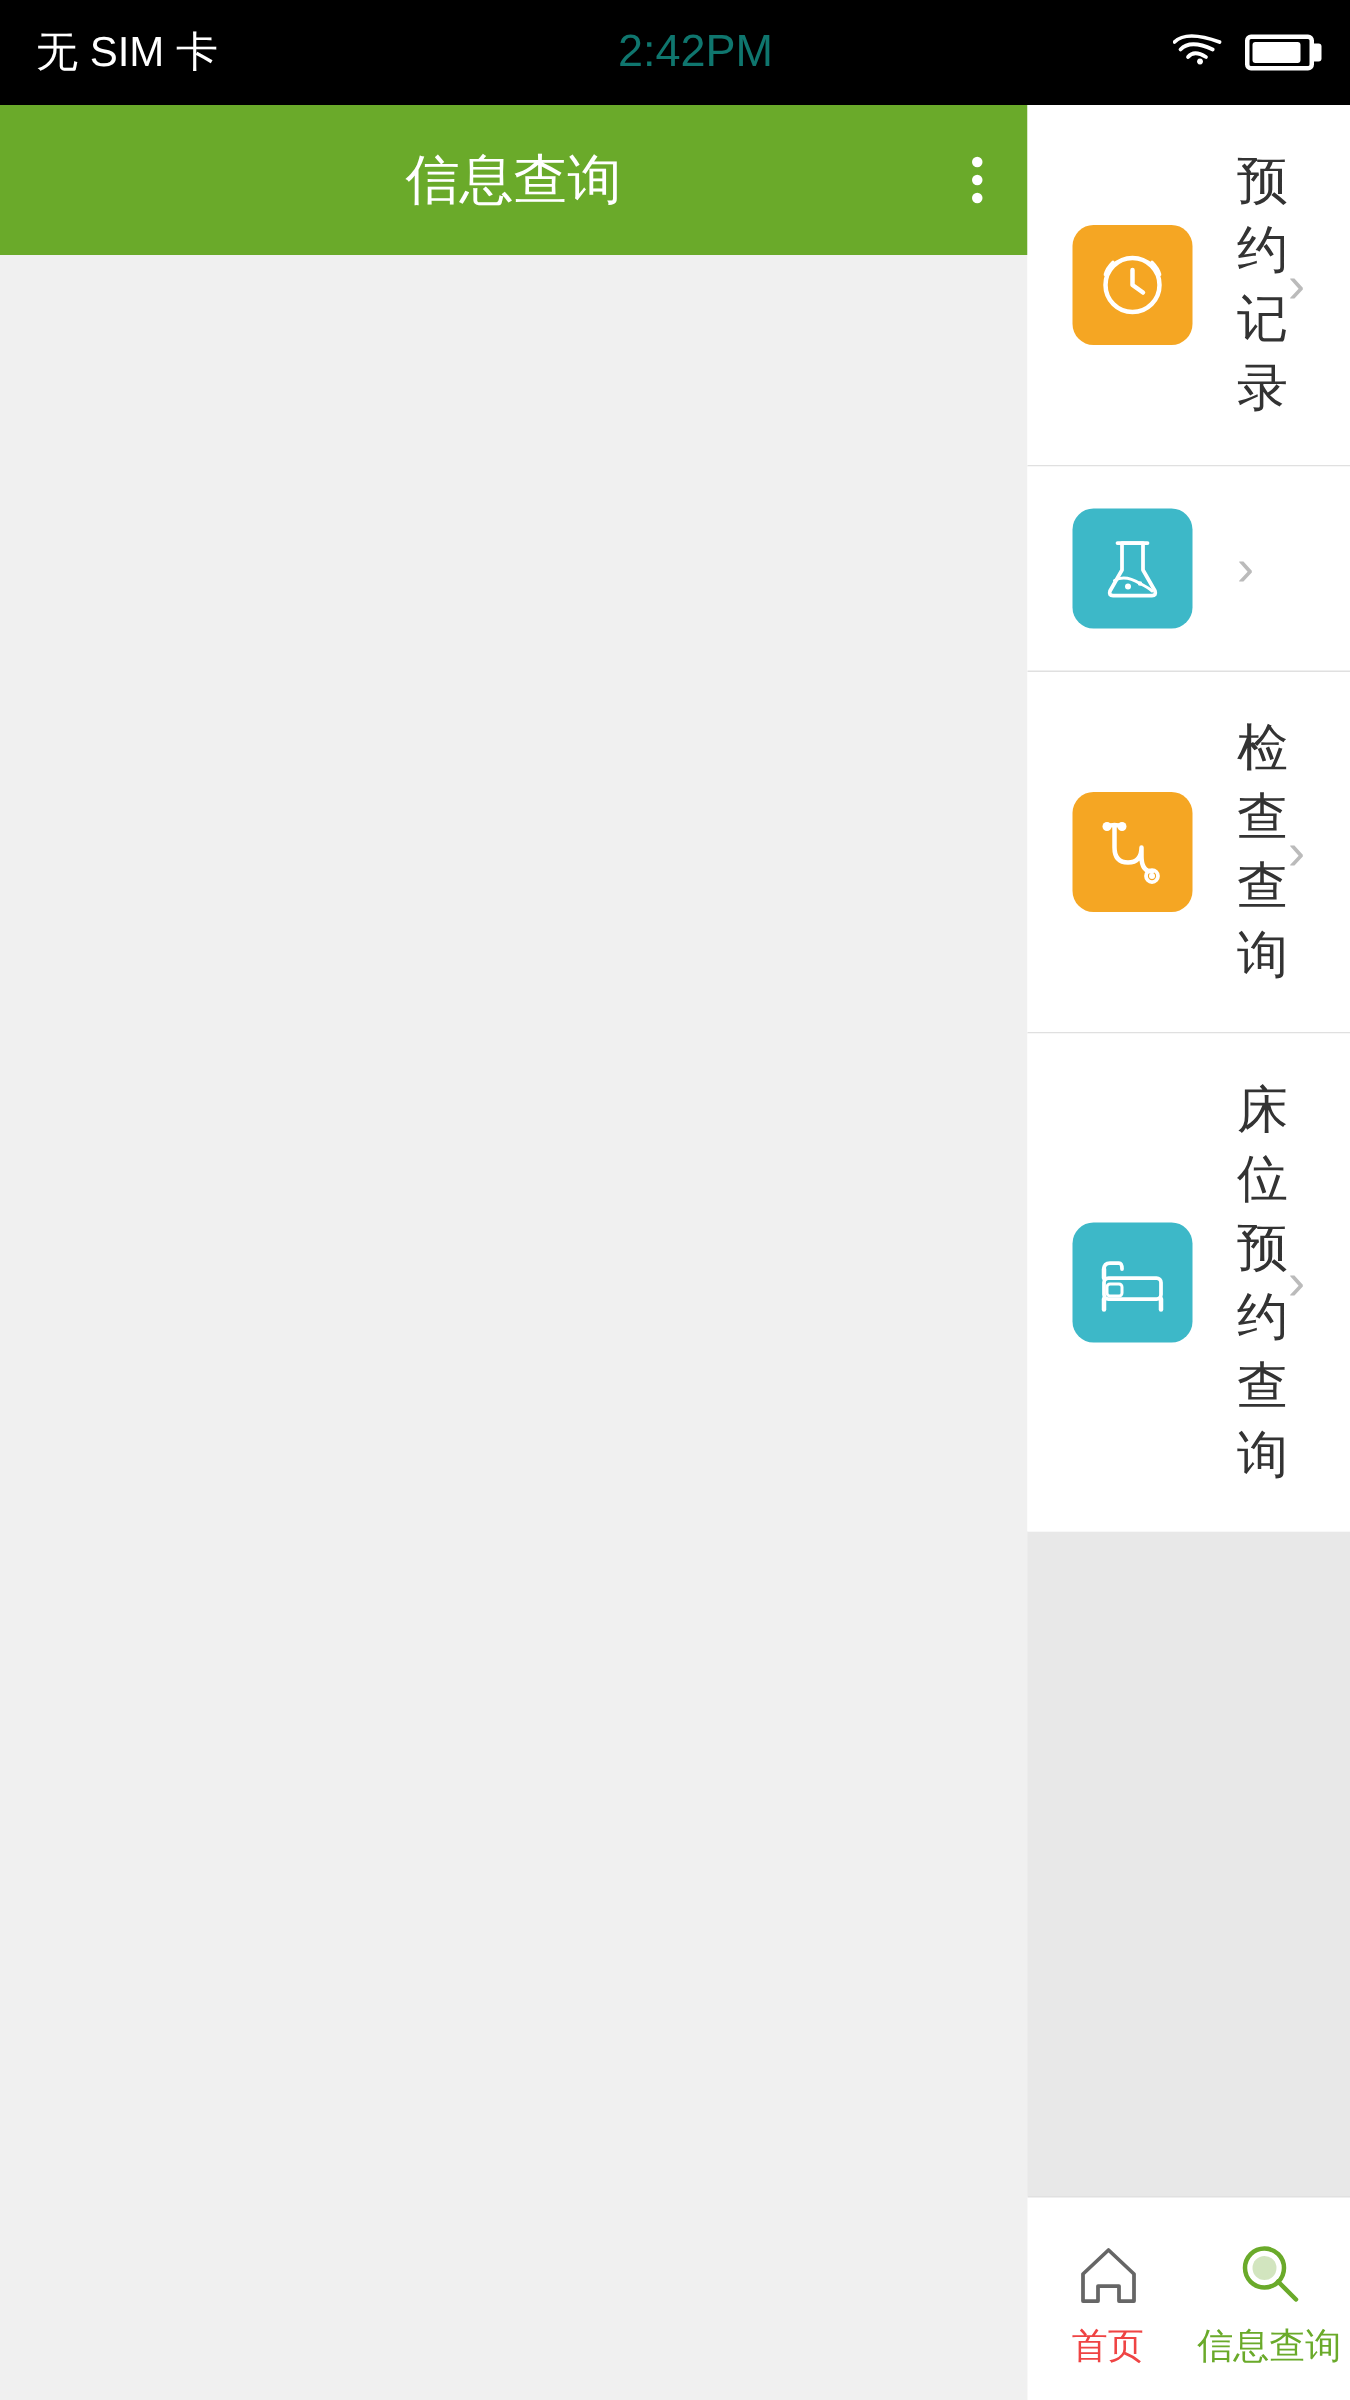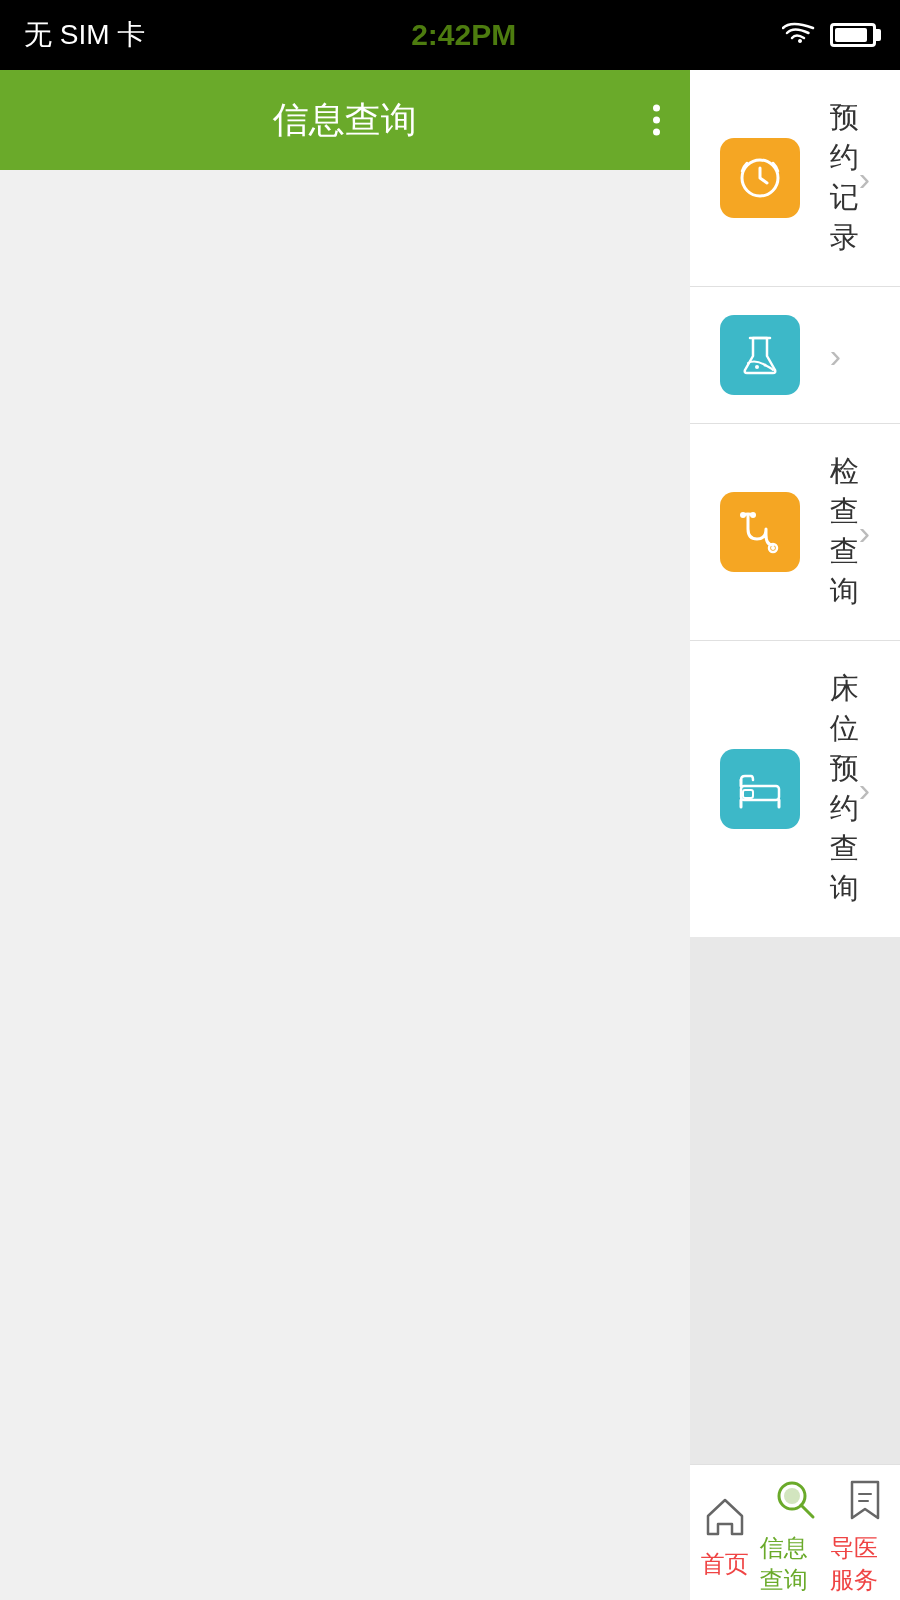--- a/index.html
+++ b/index.html
@@ -21,23 +21,23 @@
       align-items: center;
       justify-content: space-between;
       padding: 0 24px;
     }
     .status-left {
       color: #fff;
       font-size: 28px;
       font-weight: 500;
     }
     .status-center {
-      color: #4d7c0f;
+      color: #0f766e;
       font-size: 30px;
-      font-weight: 700;
+      font-weight: 400;
     }
     .status-right {
       display: flex;
       align-items: center;
       gap: 12px;
     }
     .wifi-icon {
       color: #fff;
       font-size: 24px;
     }
@@ -126,21 +126,21 @@
       display: flex;
       align-items: center;
       justify-content: center;
       margin-right: 30px;
       flex-shrink: 0;
     }
     .menu-icon-box.orange { background: #f5a623; }
     .menu-icon-box.teal { background: #3db8c8; }
 
     .menu-label {
-      font-size: 29px;
+      font-size: 34px;
       color: #333;
       flex: 1;
     }
     .chevron {
       color: #bbb;
       font-size: 34px;
       font-weight: 300;
     }
 
     
@@ -307,25 +307,17 @@
 
       <div class="nav-item">
         <svg class="nav-icon" viewBox="0 0 50 50" fill="none">
           <circle cx="22" cy="22" r="13" stroke="#6aaa2a" stroke-width="3" fill="none"></circle>
           <circle cx="22" cy="22" r="8" fill="#6aaa2a" opacity="0.3"></circle>
           <line x1="31" y1="31" x2="43" y2="43" stroke="#6aaa2a" stroke-width="3" stroke-linecap="round"></line>
         </svg>
         <span class="nav-label active">信息查询</span>
       </div>
 
-      <div class="nav-item">
-        <svg class="nav-icon" viewBox="0 0 50 50" fill="none">
-          <path d="M12 8 L38 8 L38 44 L25 35 L12 44 Z" stroke="#666" stroke-width="2.5" fill="none" stroke-linejoin="round"></path>
-          <line x1="19" y1="20" x2="31" y2="20" stroke="#666" stroke-width="2" stroke-linecap="round"></line>
-          <line x1="19" y1="27" x2="28" y2="27" stroke="#666" stroke-width="2" stroke-linecap="round"></line>
-        </svg>
-        <span class="nav-label">导医服务</span>
-      </div>
 
 
     </div>
   </div>
 </div>
 
 </body></html>

